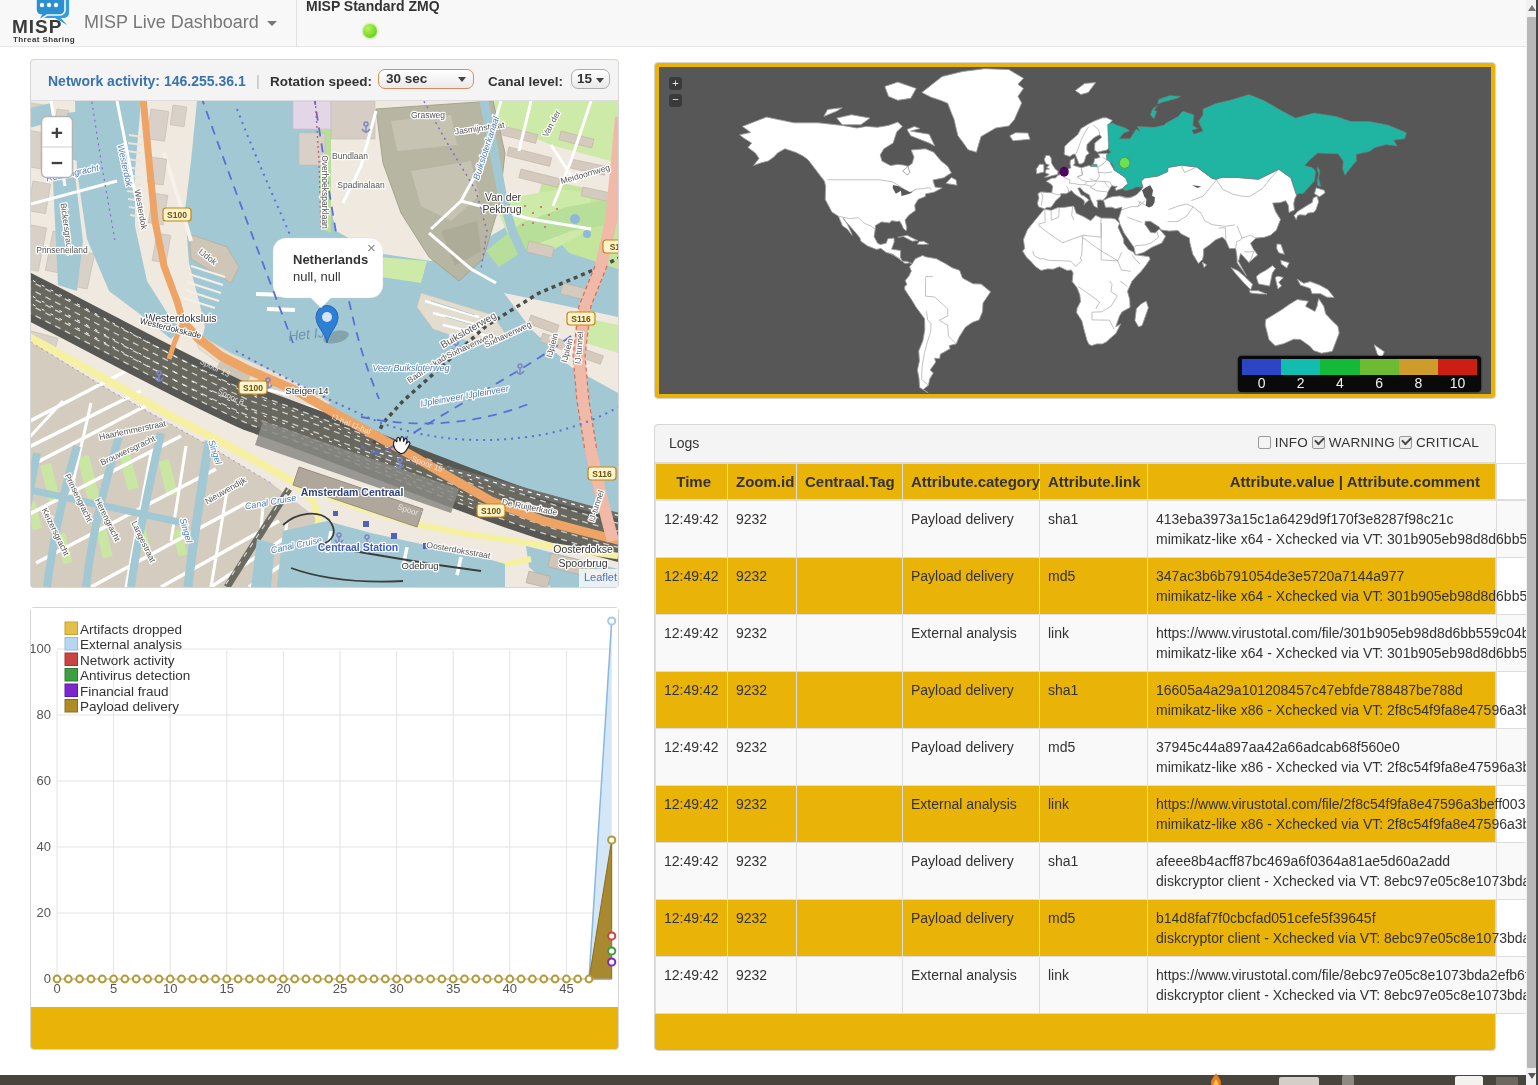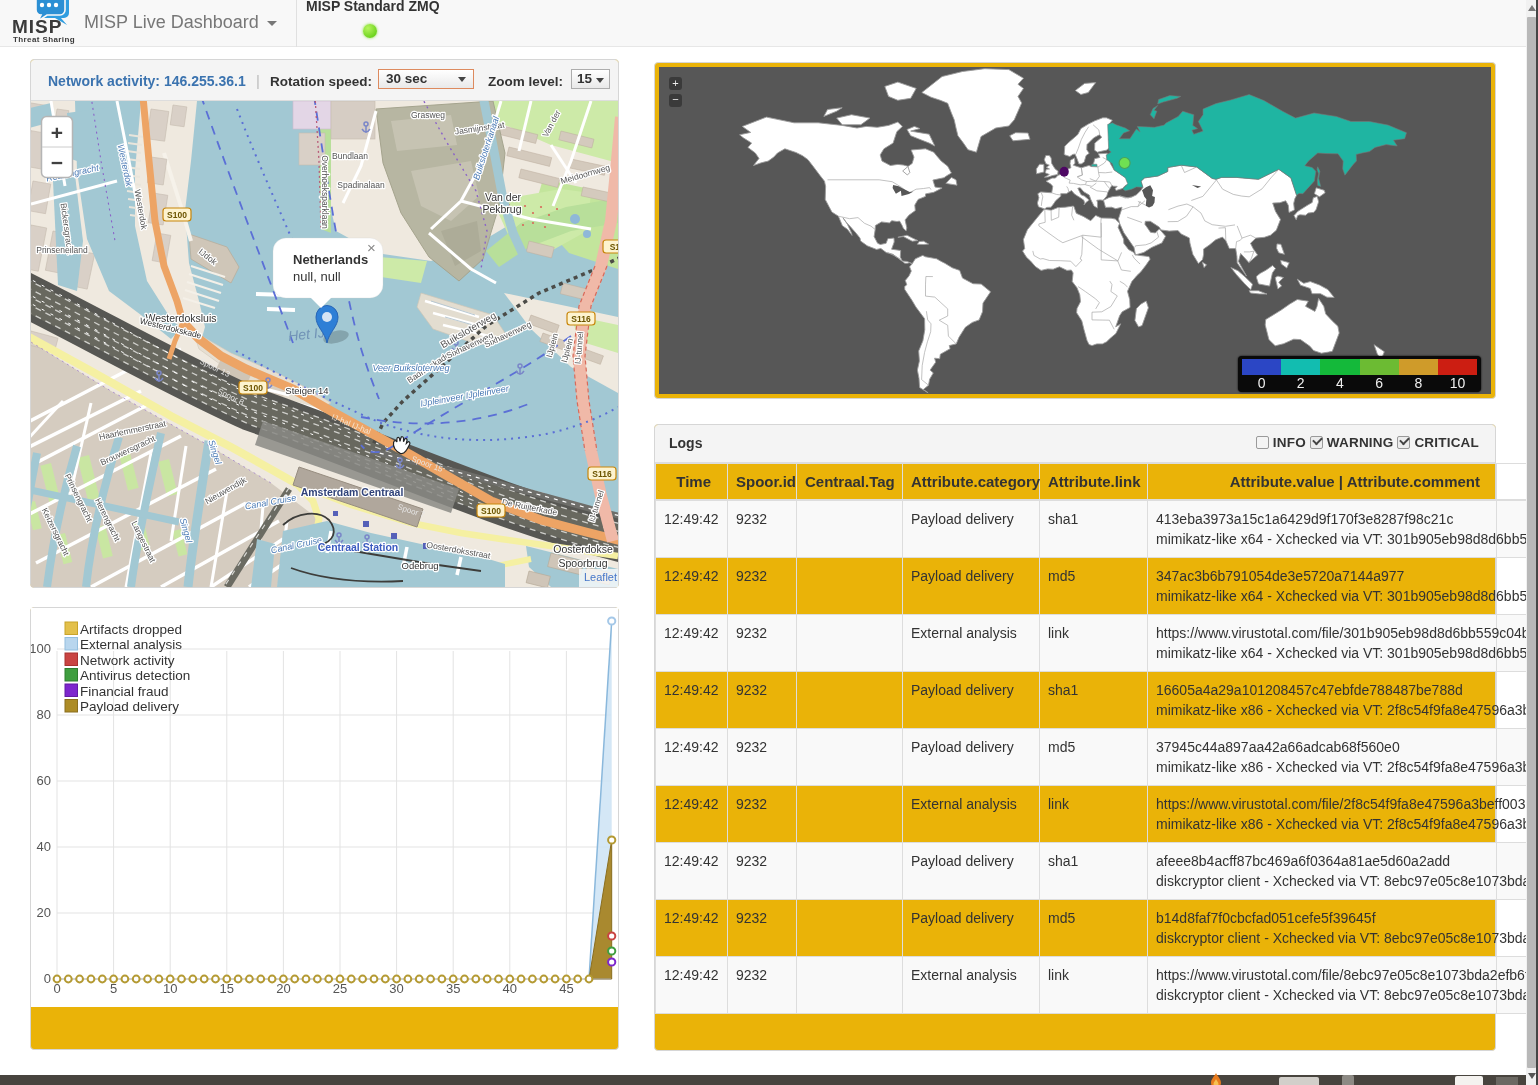--- a/index.html
+++ b/index.html
@@ -13,30 +13,30 @@
   border-right:5px solid transparent; border-top:5px solid #777; vertical-align:middle; }
 .zmq-title { position:absolute; left:306px; top:-2px; font-size:14px; font-weight:bold; color:#333; }
 .zmq-dot { position:absolute; left:363px; top:24px; width:14px; height:14px; border-radius:50%;
   background:radial-gradient(circle at 35% 30%, #b6f55e, #6fd41f 70%); box-shadow:0 0 3px #8ae03a; }
 .panel { position:absolute; background:#eab308; border:1px solid #d6d6d6; border-radius:4px; }
 .phead { background:#f4f4f4; border-bottom:1px solid #ddd; border-radius:3px 3px 0 0; }
 #p-net { left:30px; top:59px; width:589px; height:529px; }
 #p-net .phead { height:41px; line-height:41px; padding-left:16px; font-size:15px; }
 .blue-b { color:#3b73af; font-weight:bold; }
 .lbl-i { font-weight:bold; color:#333; font-size:15px; }
-.sel { display:inline-block; height:20px; border-radius:0; background:linear-gradient(#ffffff,#e9e9e9);
+.sel { display:inline-block; height:20px; border-radius:7px; background:linear-gradient(#ffffff,#e9e9e9);
   font-size:13.5px; font-weight:bold; color:#333; line-height:18px; padding:0 7px; vertical-align:middle; position:relative;}
 .sel .c { display:inline-block; width:0; height:0; border-left:4px solid transparent;
   border-right:4px solid transparent; border-top:5px solid #444; margin-left:7px; }
 #p-chart { left:30px; top:607px; width:589px; height:443px; }
 #p-chart .phead { height:42px; line-height:42px; padding-left:16px; font-size:15px; color:#333; }
 #p-world { left:654px; top:62px; width:842px; height:337px; padding:4px; }
 #world-wrap { position:relative; width:832px; height:327px; background:#575757; overflow:hidden; }
 #p-logs { left:654px; top:424px; width:842px; height:627px; }
-#p-logs .phead { height:38px; padding:10px 14px 0 14px; font-size:14px; color:#333;font-weight:bold; }
+#p-logs .phead { height:38px; padding:10px 14px 0 14px; font-size:14px; color:#333; }
 .chk { display:inline-block; width:13px; height:13px; border:1px solid #9a9a9a; background:#f4f4f4;
   vertical-align:-2px; margin-right:4px; border-radius:2px; position:relative; }
 .chk.on { background:#ececec; }
 .chk.on:after { content:""; position:absolute; left:2px; top:0px; width:7px; height:4px;
   border-left:2px solid #444; border-bottom:2px solid #444; transform:rotate(-45deg); }
 .logtable { border-collapse:collapse; table-layout:fixed; width:952px; margin-top:0px;
   font-size:14px; color:#333; }
 .logtable th { text-align:right; font-size:15px; font-weight:bold; color:#333;
   border:1px solid #ddd; border-bottom:2px solid #ddd; padding:9px 16px 9px 8px; }
 .logtable td { border:1px solid #ddd; vertical-align:top; padding:8px 8px; line-height:20px;
@@ -72,21 +72,21 @@
   <div class="zmq-title">MISP Standard ZMQ</div>
   <div class="zmq-dot"></div>
 </div>
 
 <div class="panel" id="p-net">
   <div class="phead" style="position:relative">
     <span class="blue-b" style="position:absolute;left:17px;top:1px;font-size:14px">Network activity: 146.255.36.1</span>
     <span style="position:absolute;left:225px;top:0;color:#bbb;">|</span>
     <span class="lbl-i" style="position:absolute;left:239px;top:1px;font-size:13.5px">Rotation speed:</span>
     <span class="sel" style="position:absolute;left:347px;top:9px;border:1px solid #dd8a5e;width:96px;text-align:left;">30 sec<span class="c" style="float:right;margin-top:7px"></span></span>
-    <span class="lbl-i" style="position:absolute;left:457px;top:1px;font-size:13.5px">Zoom level:</span>
+    <span class="lbl-i" style="position:absolute;left:457px;top:1px;font-size:13.5px">Canal level:</span>
     <span class="sel" style="position:absolute;left:540px;top:9px;border:1px solid #adadad;padding:0 5px;">15<span class="c" style="margin-left:4px"></span></span>
   </div>
   <div style="position:relative;width:587px;height:486px;overflow:hidden">
   <svg width="587" height="486" viewBox="0 0 587 486" style="position:absolute;left:0;top:0">
 <defs>
 <clipPath id="mclip">
             <rect x="0" y="0" width="587" height="486"></rect>
           </clipPath>
 </defs>
 <g clip-path="url(#mclip)">
@@ -689,21 +689,21 @@
         <col style="width:69px">
         <col style="width:106px">
         <col style="width:137px">
         <col style="width:108px">
         <col style="width:349px">
         <col style="width:111px">
       </colgroup>
 <thead>
         <tr>
           <th>Time</th>
-          <th>Spoor.id</th>
+          <th>Zoom.id</th>
           <th>Centraal.Tag</th>
           <th>Attribute.category</th>
           <th>Attribute.link</th>
           <th>Attribute.value | Attribute.comment</th>
           <th></th>
         </tr>
       </thead>
       <tbody>
 <tr class="odd">
           <td>12:49:42</td>

